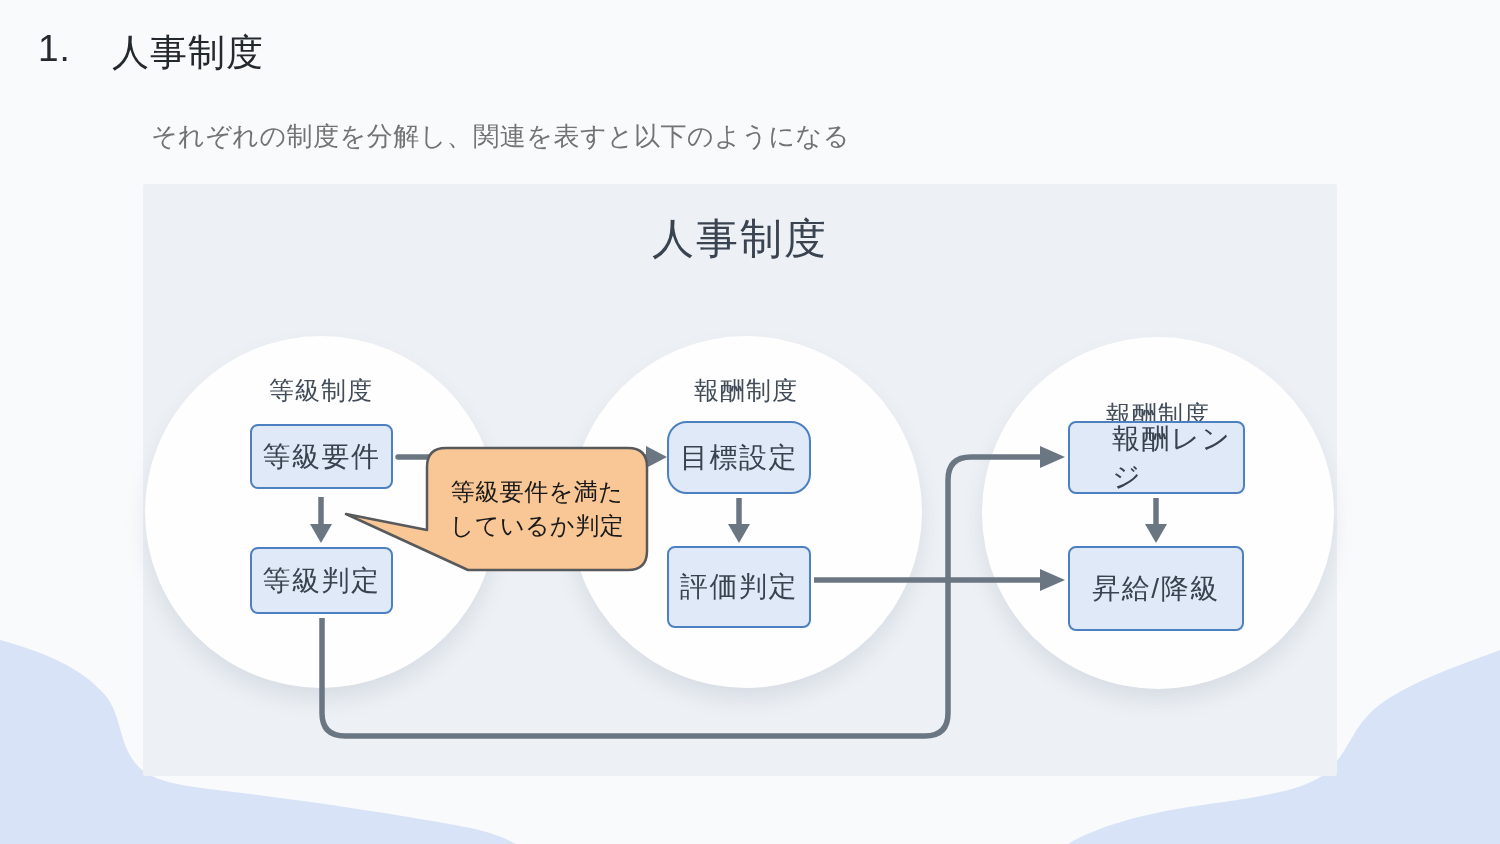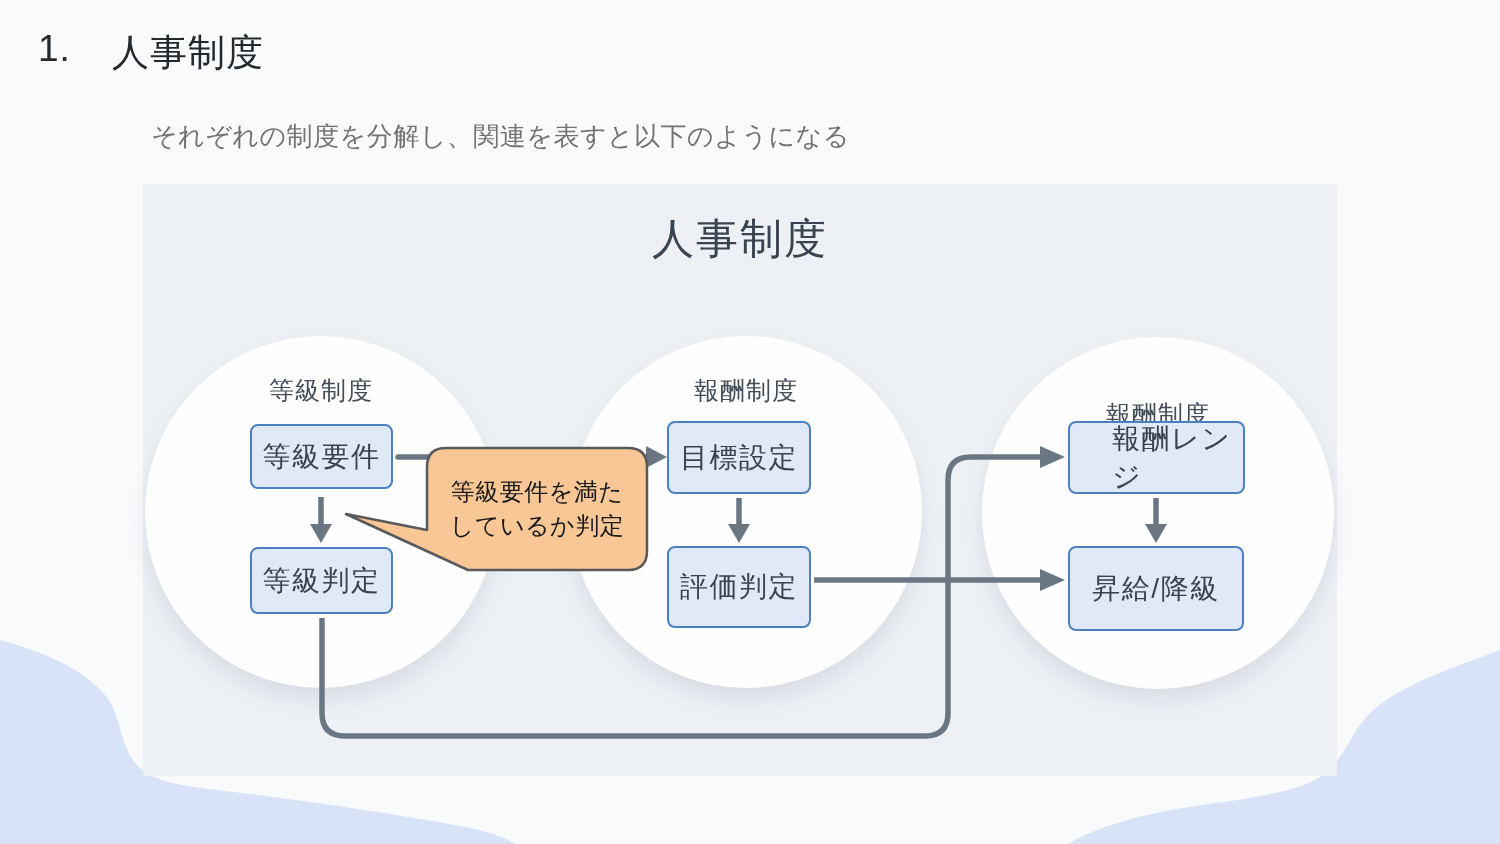--- a/index.html
+++ b/index.html
@@ -35,21 +35,21 @@
   #label-grade{left:145px;}
   #label-eval{left:570px;}
   #label-comp{left:982px;margin-top:24px;}
 
   
   .node{background:#dfe9f7;border:2.5px solid #4c80c1;border-radius:8px;z-index:4;
     display:flex;align-items:center;justify-content:center;
     font-size:28px;color:#39434f;letter-spacing:1.5px;box-sizing:border-box;}
   #box-grade-req{left:250px;top:424px;width:143px;height:65px;text-align:right;}
   #box-grade-judge{left:250px;top:547px;width:143px;height:67px;}
-  #box-goal{left:667px;top:421px;width:144px;height:73px;}
+  #box-goal{left:667px;top:421px;width:144px;height:73px;border-radius:20px;}
   #box-eval-judge{left:667px;top:546px;width:144px;height:82px;}
   #box-salary-range{left:1068px;top:421px;width:177px;height:73px;padding-left:42px;}
   #box-raise{left:1068px;top:546px;width:176px;height:85px;}
 
   
   #connectors{left:0;top:0;width:1500px;height:844px;z-index:6;pointer-events:none;}
 
   
   .callout-text{left:427px;top:449px;width:220px;height:120px;z-index:7;
     display:flex;flex-direction:column;align-items:center;justify-content:center;

